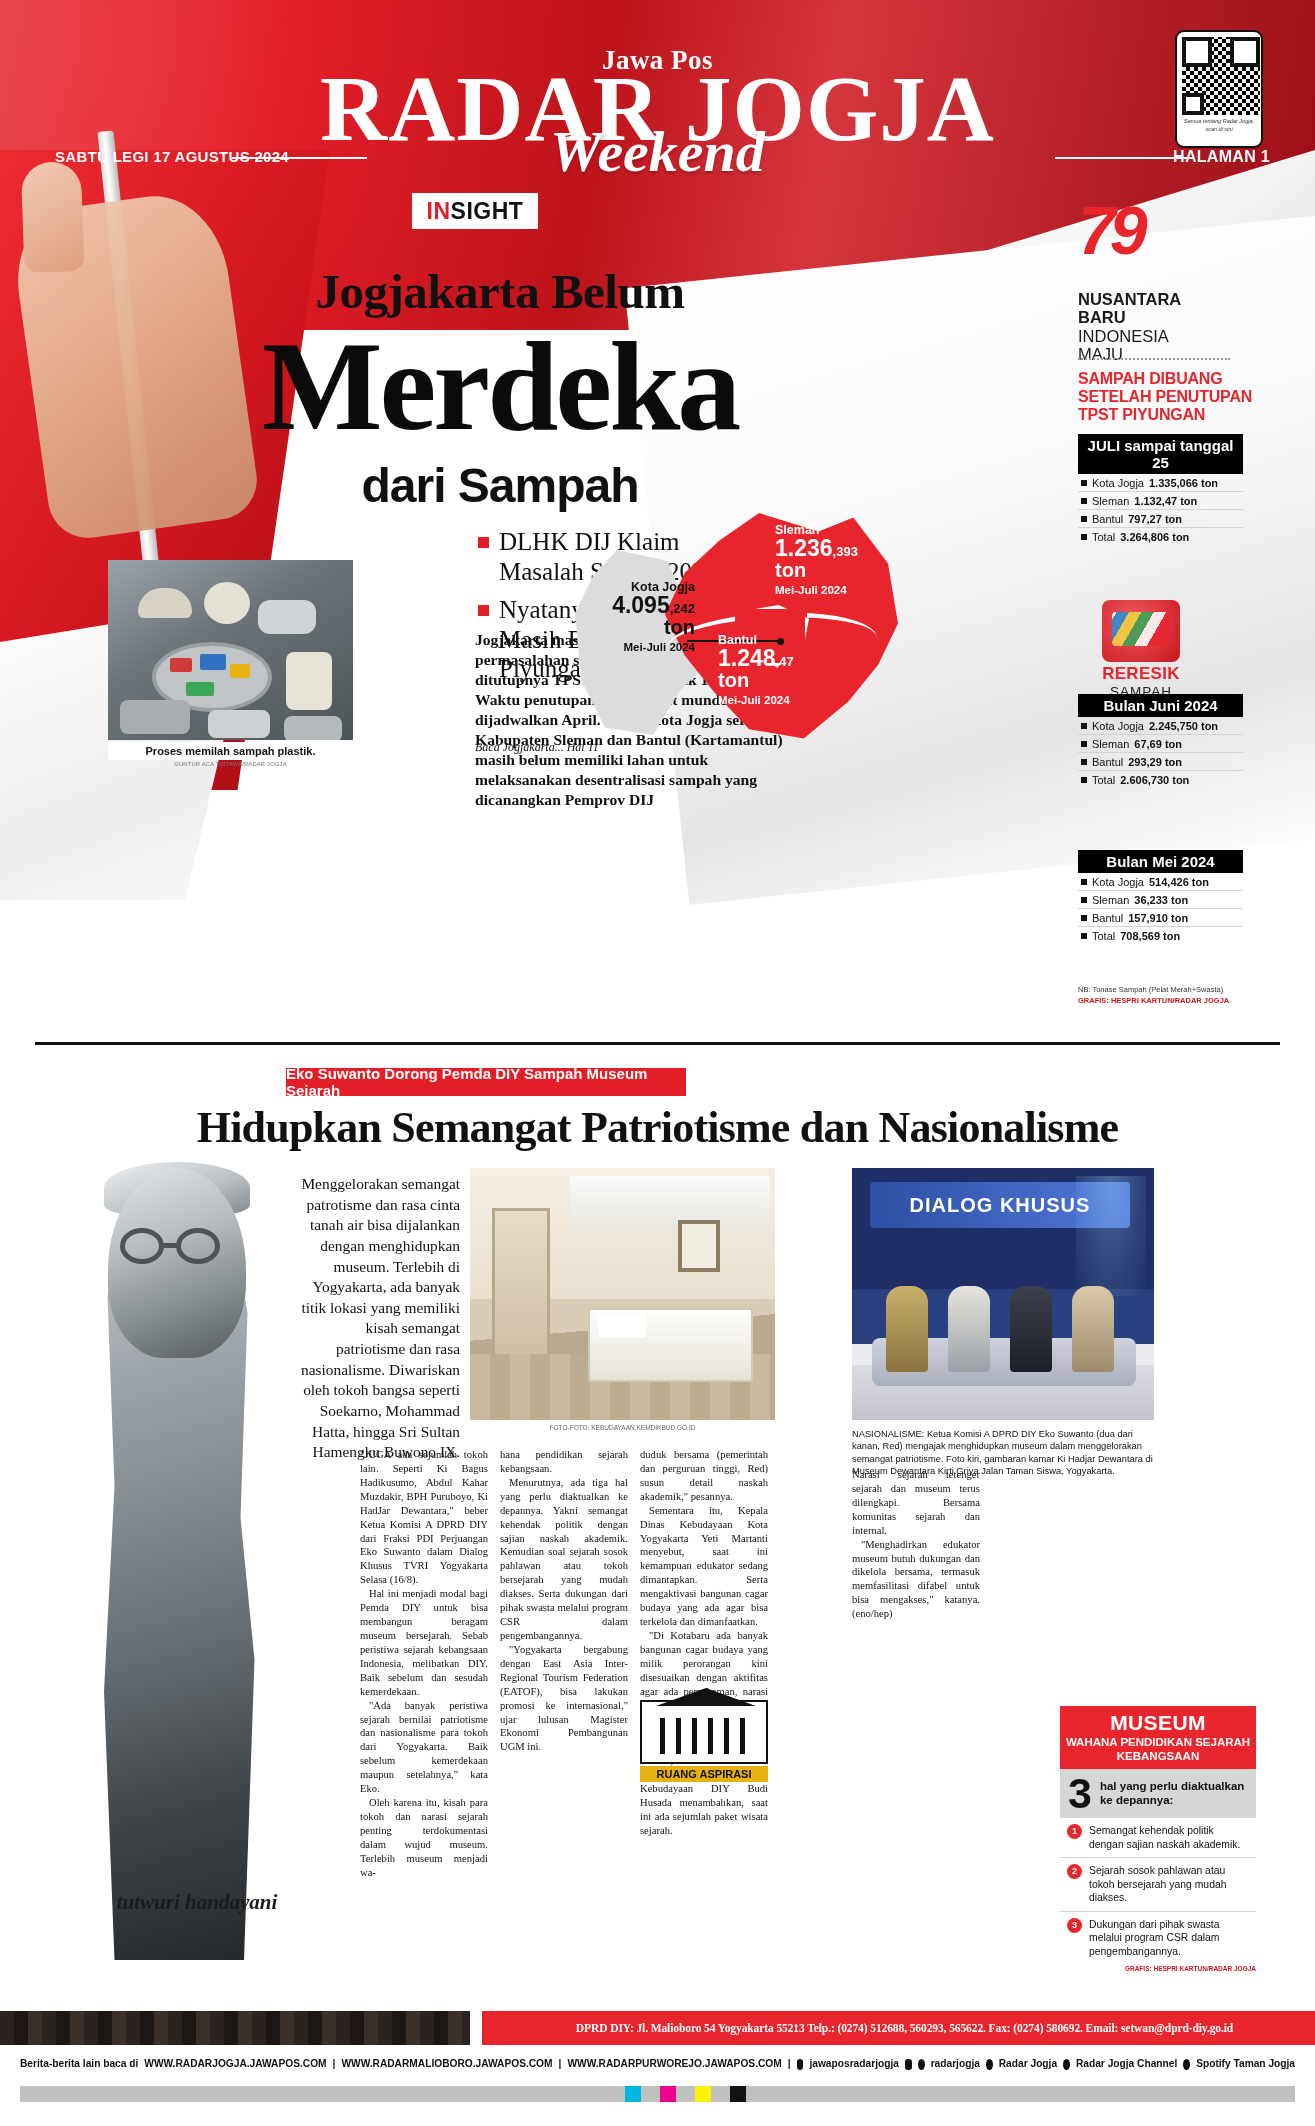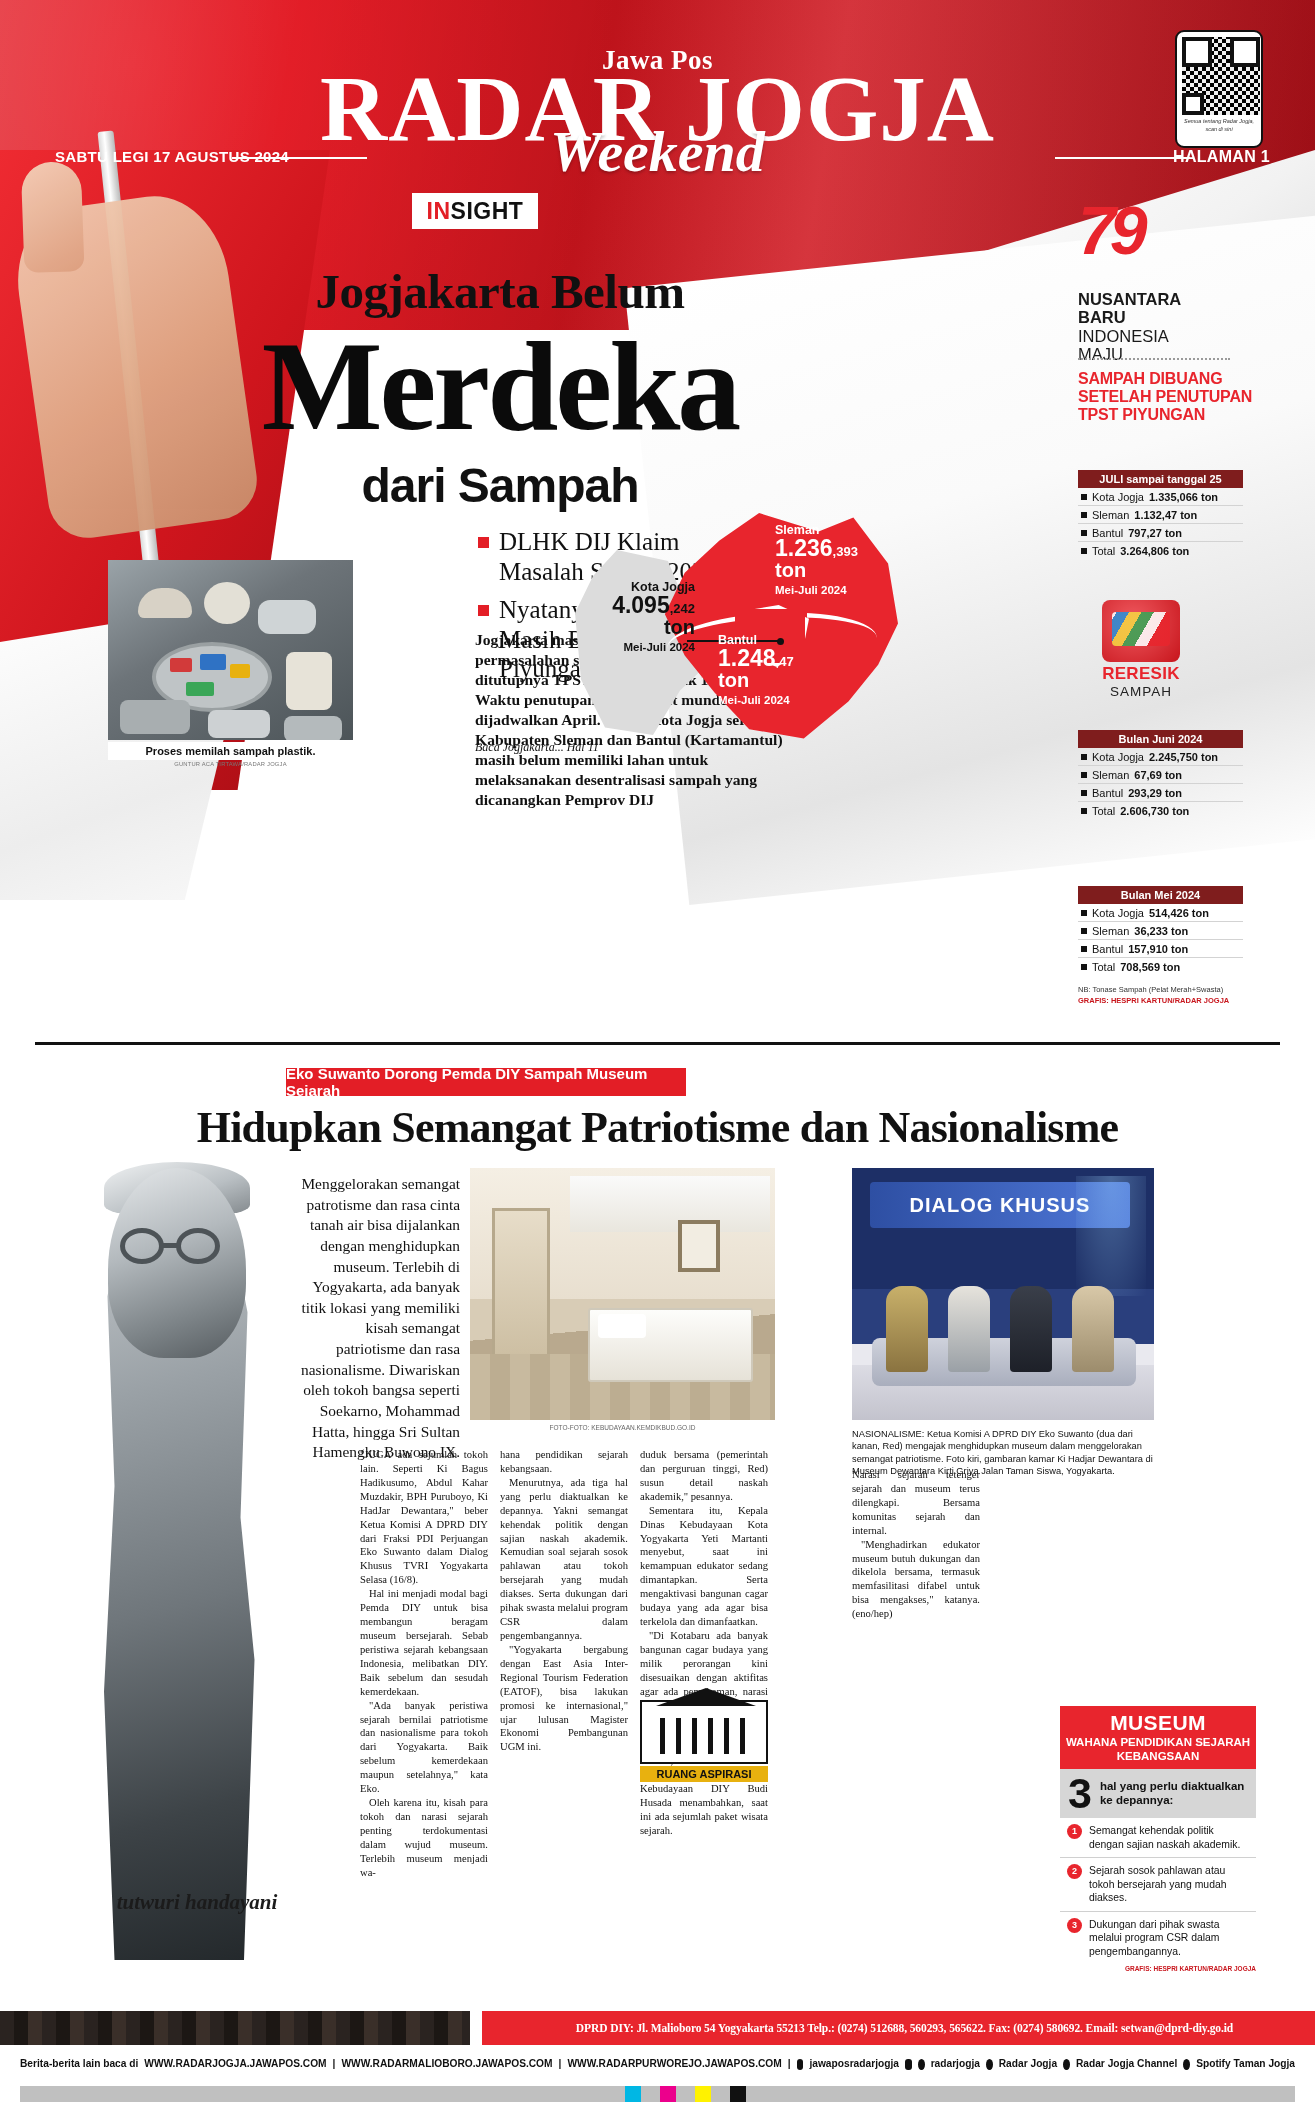--- a/index.html
+++ b/index.html
@@ -155,22 +155,22 @@
   .nbim { position:absolute; left:1078px; top:290px; font-family:"Liberation Sans",sans-serif;
     font-weight:bold; font-size:16.5px; line-height:1.12; color:#1a1a1a; }
   .nbim .thin { font-weight:normal; }
   .dotline { position:absolute; left:1078px; top:358px; width:152px; border-top:2px dotted #9a9a9a; }
 
   .sampah-title { position:absolute; left:1078px; top:370px; width:180px;
     font-family:"Liberation Sans",sans-serif; font-weight:bold; font-size:16px; line-height:1.12;
     color:#e8252d; letter-spacing:-.2px; }
 
   .tbl { position:absolute; left:1078px; width:165px; }
-  .tbl-head { background:#7f1d1d; color:#fff; font-family:"Liberation Sans",sans-serif; font-weight:bold;
-    font-size:11px; text-align:center; padding:3px 0 3px;margin-top:36px; }
+  .tbl-head { background:#000000; color:#fff; font-family:"Liberation Sans",sans-serif; font-weight:bold;
+    font-size:15px; text-align:center; padding:3px 0 3px; }
   .tbl-row { display:flex; align-items:baseline; gap:5px; padding:2.5px 0 2.5px 3px;
     border-bottom:1px solid #d3d3d3; font-family:"Liberation Sans",sans-serif; font-size:11px; color:#111; }
   .tbl-row:last-child { border-bottom:none; }
   .tbl-row .sq { width:6px; height:6px; background:#111; flex:0 0 auto; position:relative; top:-1px; }
   .tbl-row .lbl { font-weight:normal; }
   .tbl-row .val { font-weight:bold; }
 
   .reresik { position:absolute; left:1086px; top:600px; width:110px; text-align:center; }
   .reresik-img { width:78px; height:62px; margin:0 auto 2px;
     background:radial-gradient(circle at 40% 35%,#f05a60,#c7151c); border-radius:8px; position:relative; }

